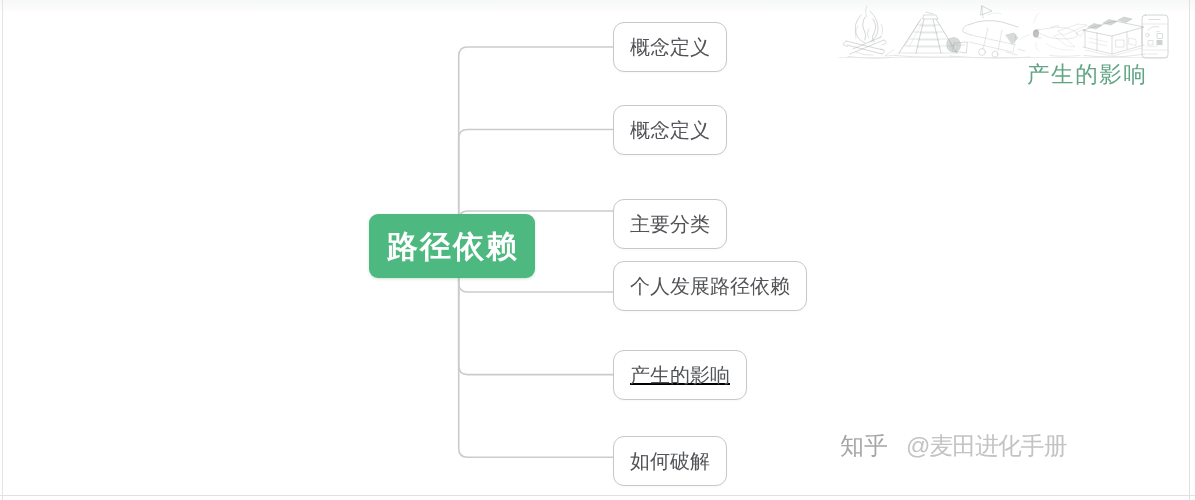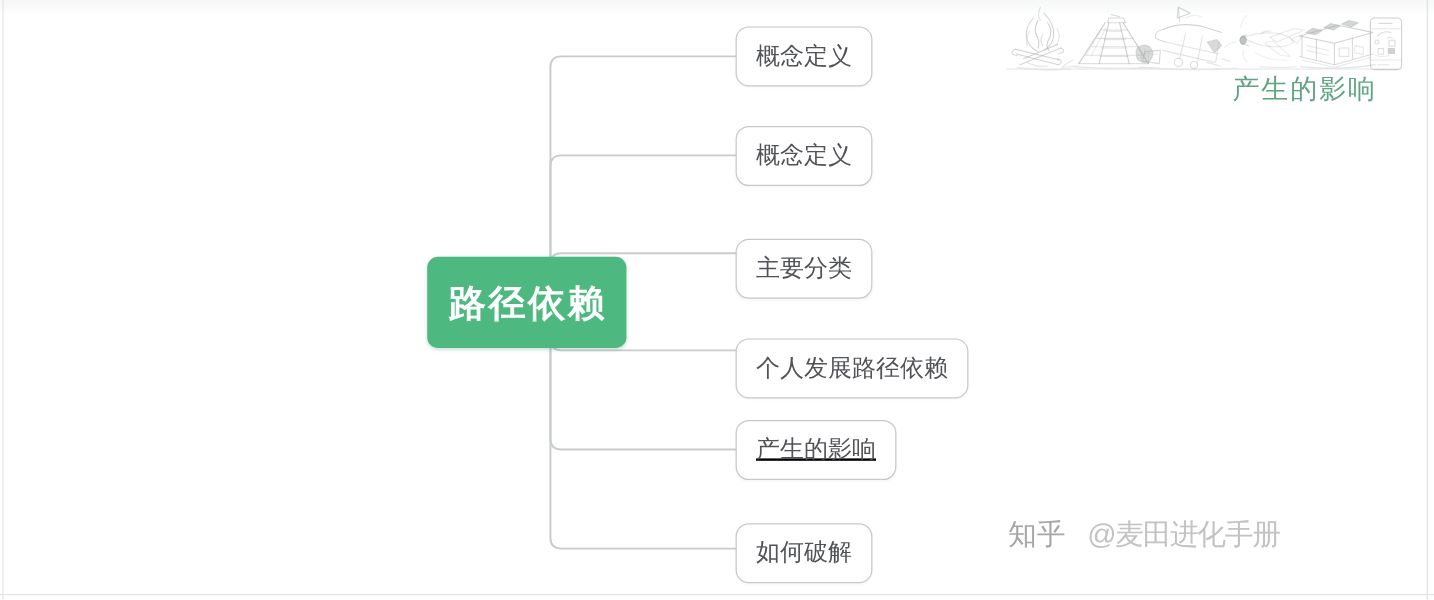--- a/index.html
+++ b/index.html
@@ -14,21 +14,21 @@
   
   .frame-left{position:absolute;left:2px;top:0;width:1px;height:500px;background:#e4e4e5;}
   .frame-right{position:absolute;left:1189px;top:0;width:1px;height:500px;background:#e0e0e1;}
   .frame-bottom{position:absolute;left:0;top:495px;width:1195px;height:1px;background:#e2e2e3;}
 
   
   .connectors{position:absolute;left:0;top:0;}
 
   
   .root-node{
-    position:absolute;left:356px;top:214px;width:166px;height:76px;
+    position:absolute;left:369px;top:214px;width:166px;height:64px;
     background:#4db980;border-radius:9px;
     display:flex;align-items:center;justify-content:center;
     box-shadow:0 1px 3px rgba(60,140,100,0.25);
   }
   .root-node .label{
     color:#ffffff;font-size:31px;letter-spacing:2px;font-weight:600;
     margin-left:2px; 
     line-height:1;
   }
 
@@ -38,21 +38,21 @@
     background:#ffffff;border:1.4px solid #c8c8c9;border-radius:11px;
     display:flex;align-items:center;padding:0 16px;
     box-shadow:0 1px 2px rgba(0,0,0,0.03);
   }
   .child-node .label{
     color:#515357;font-size:20px;line-height:1;white-space:nowrap;text-align:center;
   }
   .child-1{top:22px;}
   .child-2{top:104.5px;}
   .child-3{top:199px;}
-  .child-4{top:282px;}
+  .child-4{top:261px;}
   .child-5{top:349.6px;text-decoration:underline;}
   .child-6{top:436px;}
 
   
   .sketch-strip{position:absolute;left:836px;top:2px;}
 
   
   .brand{
     position:absolute;left:1027px;top:64px;
     color:#61a484;font-size:22.5px;letter-spacing:1.6px;line-height:1;

